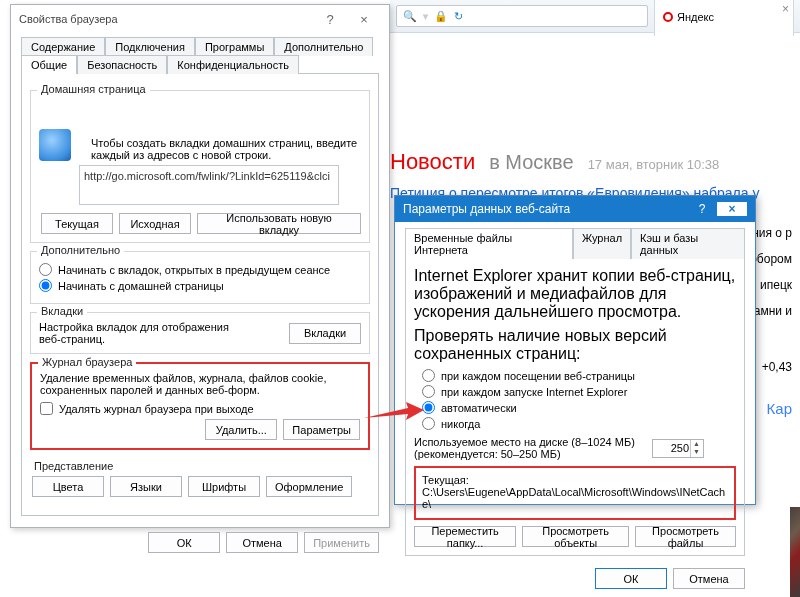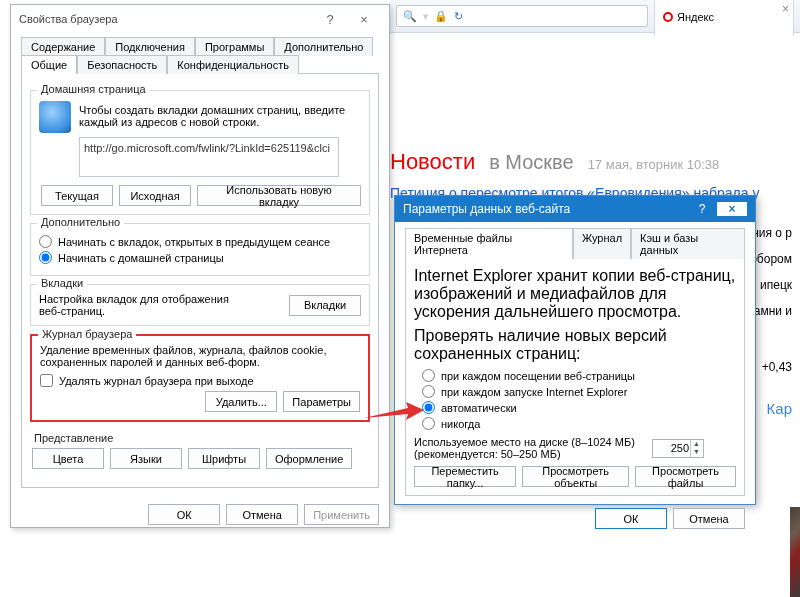--- a/index.html
+++ b/index.html
@@ -32,21 +32,21 @@
   .tab-row { display: flex; gap:0; }
   .tab-row .tab { padding: 3px 9px; border: 1px solid #bcc4cc; background: #f3f5f7; font-size: 11px; border-bottom:none; }
   .tab-row .tab.active { background: #fff; position: relative; z-index:1; }
   .tab-row2 { margin-top:-1px; }
   .tab-pane { border: 1px solid #bcc4cc; padding: 8px; margin-top:-1px; }
   
   .group { border: 1px solid #d0d6dc; padding: 8px 8px 8px 8px; margin: 8px 0; position: relative; }
   .group .legend { position:absolute; top:-8px; left:6px; background:#fff; padding:0 4px; font-size:11px; color:#222; }
   .group.red { border: 2px solid #e03030; }
   
-  .home-row { display:flex; gap:8px; align-items:center; }
+  .home-row { display:flex; gap:20px; align-items:flex-end;margin-top:28px; }
   .home-icon { width:32px; height:32px; background: radial-gradient(circle at 40% 35%, #9cd0ff 0%, #3a8fe0 70%, #205fa0 100%); border-radius:4px; margin-top:2px; }
   .home-text { flex:1; font-size:11px; }
   .home-input { width: 260px; height: 40px; border:1px solid #c0c8d0; margin: 4px 0 6px 40px; padding:4px; font-size:11px; color:#333; resize:none; }
   
   .btn-row { display:flex; gap:6px; justify-content:flex-start; margin-left:2px; }
   .btn, button.btn { min-width: 72px; height: 21px; background:#fdfdfd; border:1px solid #adb4bb; font-size:11px; padding:0 8px; display:inline-flex; align-items:center; justify-content:center; cursor:pointer; }
   .btn.wide { min-width: 150px; }
   
   .radio-row, .check-row { display:flex; align-items:center; gap:6px; margin:3px 0; font-size:11px; }
   input[type=radio], input[type=checkbox] { margin:0; }
@@ -243,20 +243,24 @@
       <div class="disk-row">
         <span style="max-width:230px;">Используемое место на диске (8–1024 МБ) (рекомендуется: 50–250 МБ)</span>
         <span class="spin">
           <span>250</span>
           <span class="arrows">
               <span>▲</span>
               <span>▼</span>
             </span>
         </span>
       </div>
+      <div class="pathbox">
+        <div>Текущая:</div>
+        <div style="word-break:break-all;">C:\Users\Eugene\AppData\Local\Microsoft\Windows\INetCache\</div>
+      </div>
       <div class="dlg2-foot">
         <button class="btn">Переместить папку...</button>
         <button class="btn">Просмотреть объекты</button>
         <button class="btn">Просмотреть файлы</button>
       </div>
     </div>
   </div>
   <div class="dlg2-ok">
     <button class="btn" style="border:1px solid #1979ca;">ОК</button>
     <button class="btn">Отмена</button>

